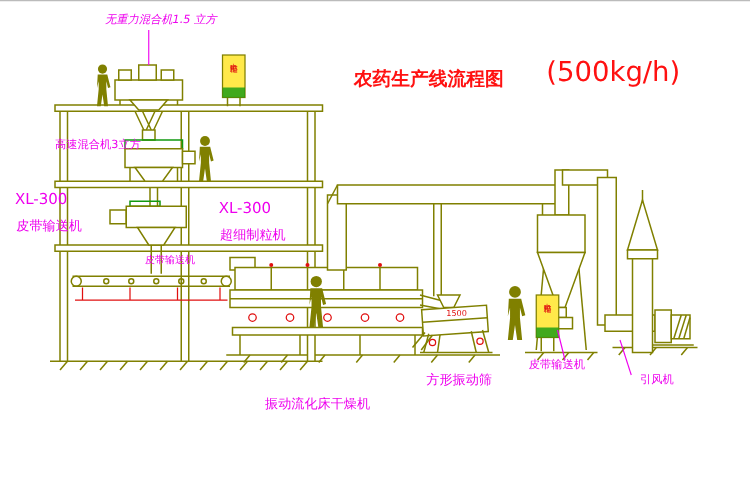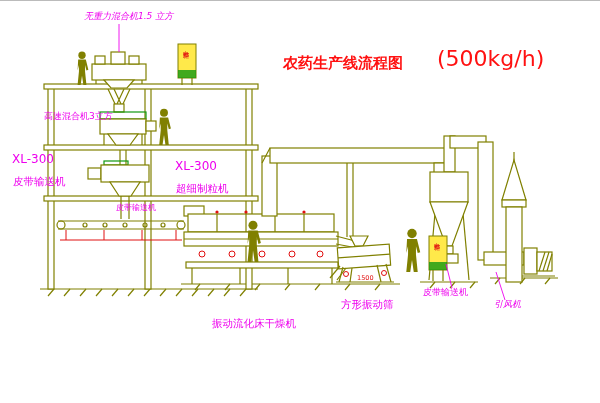--- a/index.html
+++ b/index.html
@@ -273,20 +273,20 @@
 <div class="lbl fs16" style="left:175px;top:160px;">XL-300</div>
 <div class="lbl fs10" style="left:176px;top:183px;">超细制粒机</div>
 
 <div class="lbl fs8" style="left:116px;top:204px;">皮带输送机</div>
 
 <div class="lbl fs10" style="left:212px;top:282px;margin-top:36px;">振动流化床干燥机</div>
 
 <div class="lbl fs10" style="left:341px;top:299px;">方形振动筛</div>
 
 <div class="lbl fs9" style="left:423px;top:288px;">皮带输送机</div>
-<div class="lbl fs9" style="left:494px;top:300px;font-style:italic;">引风机</div>
+<div class="lbl fs9" style="left:512px;top:300px;">引风机</div>
 
 <div class="vtext" style="left:183px;top:46px;">电控柜</div>
 <div class="vtext" style="left:434px;top:238px;">电控柜</div>
 
-<div class="dim" style="left:357px;top:247px;margin-top:27px;">1500</div>
+<div class="dim" style="left:357px;top:247px;">1500</div>
 
 </div>
 
 </body></html>

